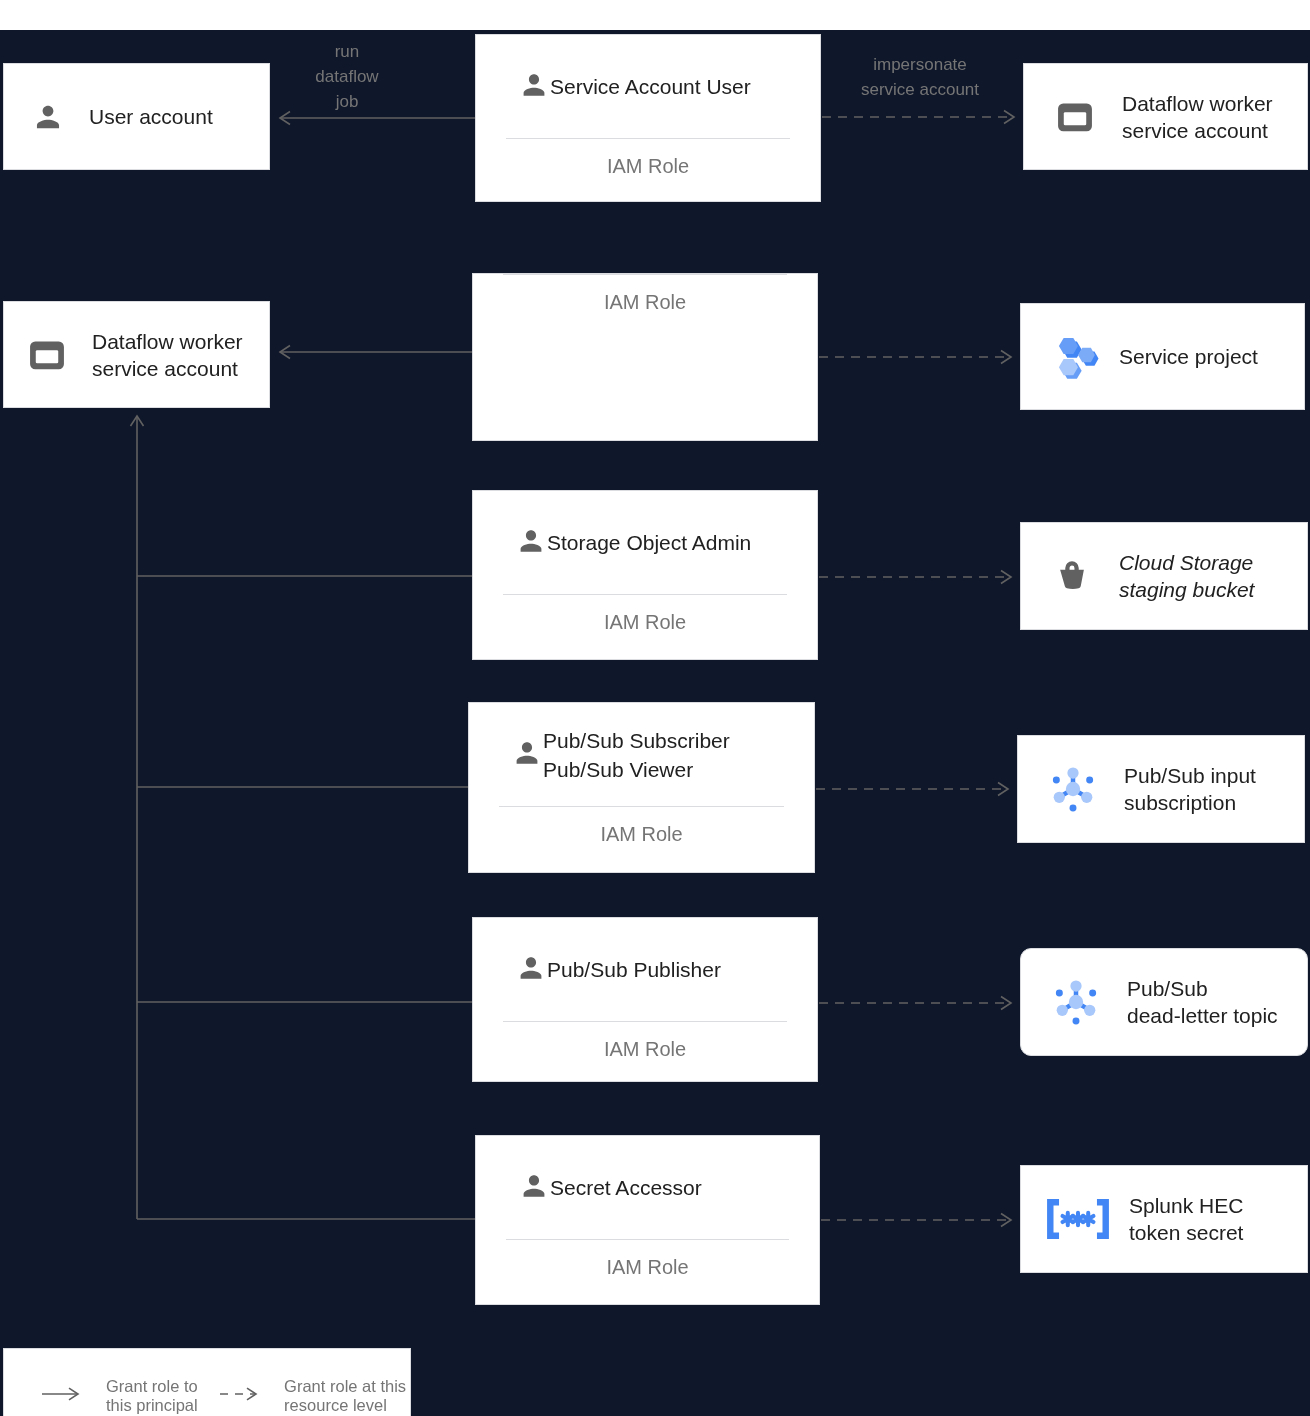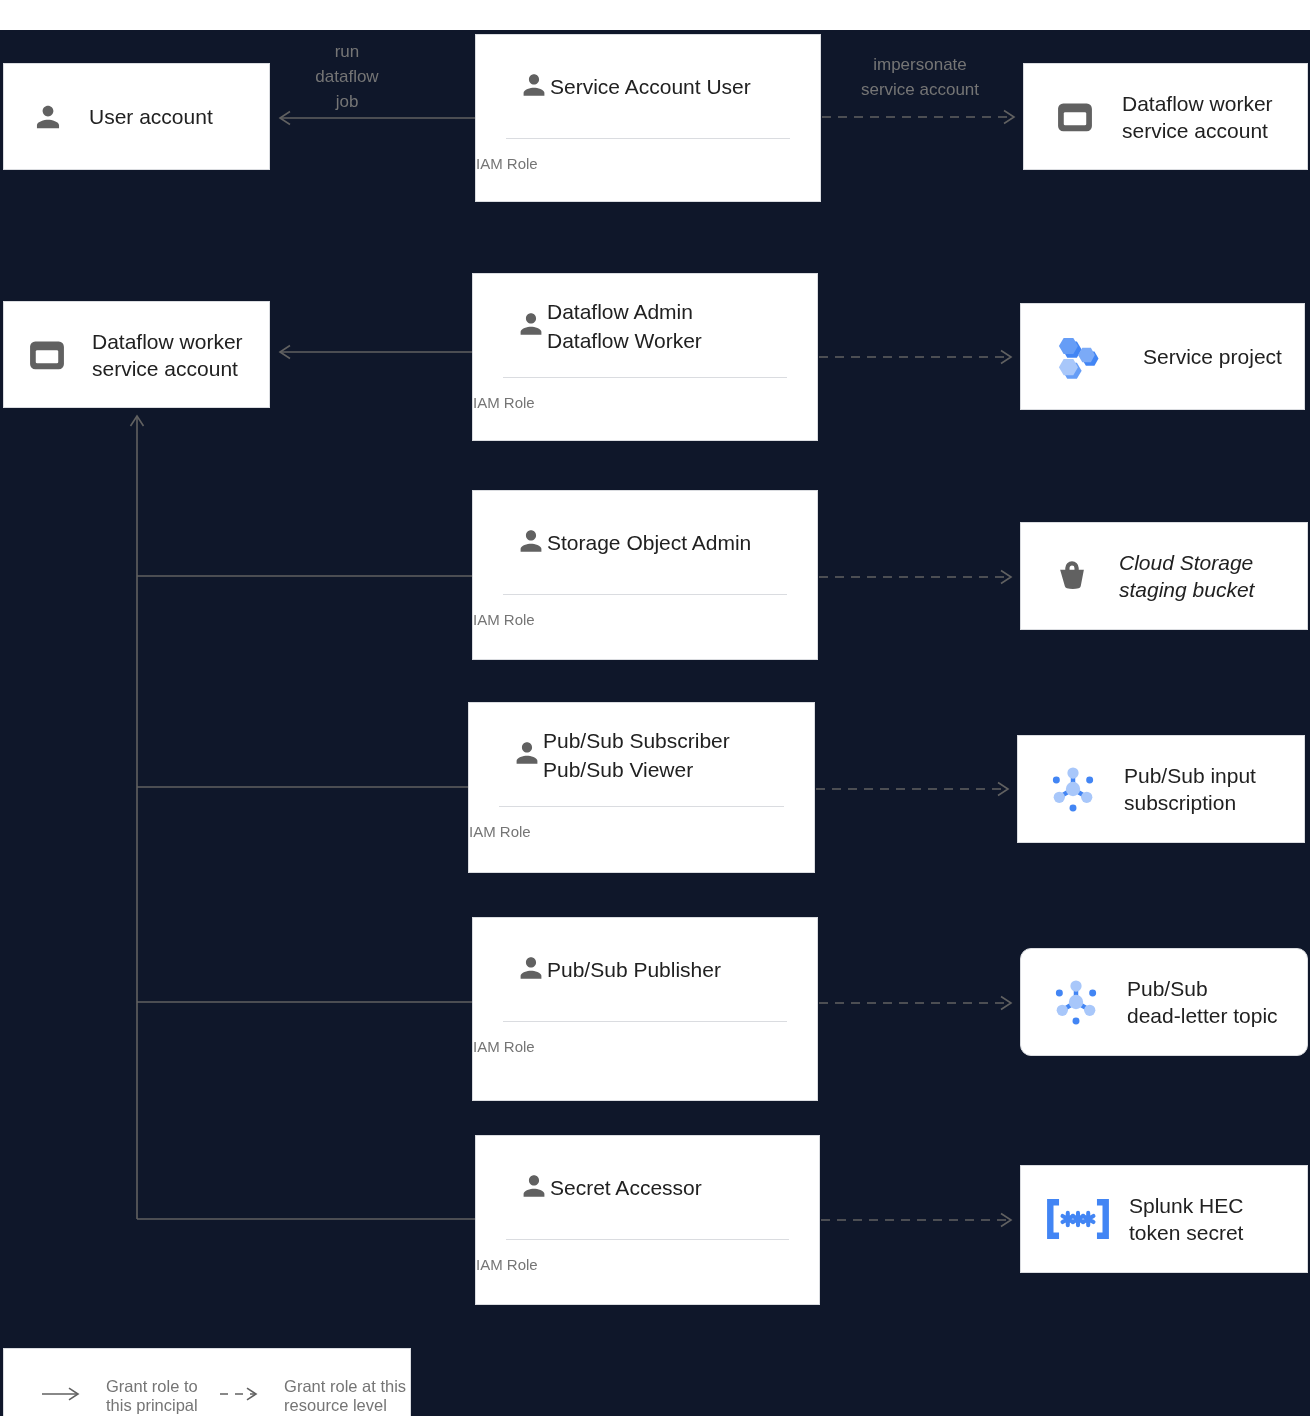--- a/index.html
+++ b/index.html
@@ -22,21 +22,21 @@
   .arrowhead{stroke:var(--line);stroke-width:1.6;fill:none;}
 
   .node{position:absolute;background:#fff;border:1px solid var(--box_border);display:flex;align-items:center;z-index:1;}
   .node .label{font-size:21px;line-height:27px;color:var(--text_primary);white-space:pre-line;}
   .node .icon{flex:0 0 auto;display:flex;align-items:center;justify-content:center;}
 
   .role-box{position:absolute;background:#fff;border:1px solid var(--box_border);z-index:1;}
   .role-top{height:103px;display:flex;align-items:center;padding-left:42px;}
   .role-top .title{font-size:21px;line-height:29px;color:var(--text_primary);white-space:pre-line;}
   .role-divider{border-top:1px solid var(--box_border);margin:0 30px;}
-  .role-sub{text-align:left;color:var(--text_secondary);font-size:15px;margin-top:16px;}
+  .role-sub{text-align:center;color:var(--text_secondary);font-size:20px;margin-top:16px;}
 
   .edge-label{position:absolute;color:var(--text_secondary);font-size:17px;line-height:25px;text-align:center;white-space:pre-line;z-index:1;}
 
   .legend{position:absolute;left:3px;top:1318px;width:408px;height:95px;border:1px solid var(--box_border);background:#fff;display:flex;flex-direction:row;justify-content:center;gap:14px;padding-left:37px;z-index:1;}
   .legend-row{display:flex;align-items:center;gap:19px;}
   .legend-row .legend-text{color:var(--text_secondary);font-size:16.5px;}
 </style>
 </head>
 <body>
 
@@ -113,34 +113,25 @@
       <svg width="42" height="38" viewBox="0 0 24 22">
           <rect x="2.2" y="3.2" width="19.6" height="16" rx="3" fill="#616161"></rect>
           <rect x="5.5" y="8.2" width="13" height="7.6" rx="0.8" fill="#fff"></rect>
         </svg>
     </span>
     <span class="label">Dataflow worker
 service account</span>
   </div>
 
   <div class="role-box" style="left:472px;top:243px;width:346px;height:168px;">
-    <div class="role-top">
-      <span class="icon">
-        <svg width="32" height="32" viewBox="0 0 24 24">
-            <path fill="#616161" d="M12 11.6c2.1 0 3.8-1.7 3.8-3.8S14.1 4 12 4 8.2 5.7 8.2 7.8s1.7 3.8 3.8 3.8zm0 2.4c-2.6 0-7.8 1.3-7.8 3.9V20h15.6v-2.1c0-2.6-5.2-3.9-7.8-3.9z"></path>
-          </svg>
-      </span>
-      <span class="title">Dataflow Admin
-Dataflow Worker</span>
-    </div>
-    <div class="role-divider"></div>
-    <div class="role-sub">IAM Role</div>
-  </div>
-
-  <div class="node" style="left:1020px;top:273px;width:285px;height:107px;padding-left:28px;gap:40px;">
+    <div class="role-divider"></div>
+    <div class="role-sub">IAM Role</div>
+  </div>
+
+  <div class="node" style="left:1020px;top:273px;width:285px;height:107px;padding-left:28px;gap:16px;">
     <span class="icon">
       <svg width="54" height="54" viewBox="0 0 24 24">
         <g>
           <polygon points="13.7,7.9 11.6,11.5 7.3,11.5 5.2,7.9 7.3,4.3 11.6,4.3" fill="#4285f4" transform="translate(0.8,0.8)"></polygon>
           <polygon points="12.9,7.1 10.8,10.7 6.5,10.7 4.4,7.1 6.5,3.5 10.8,3.5" fill="#669df6"></polygon>
           <polygon points="21.2,11.9 19.4,15.1 15.6,15.1 13.7,11.9 15.6,8.7 19.4,8.7" fill="#4285f4" transform="translate(0.8,0.8)"></polygon>
           <polygon points="20.4,11.1 18.6,14.3 14.8,14.3 12.9,11.1 14.8,7.9 18.6,7.9" fill="#7baaf7"></polygon>
           <polygon points="13.7,17.3 11.6,20.9 7.3,20.9 5.2,17.3 7.3,13.7 11.6,13.7" fill="#669df6" transform="translate(0.8,0.8)"></polygon>
           <polygon points="12.9,16.5 10.8,20.1 6.5,20.1 4.4,16.5 6.5,12.9 10.8,12.9" fill="#a8c7fa"></polygon>
         </g>
@@ -201,21 +192,21 @@
         <circle cx="12" cy="12" r="3.2" fill="#a8c7fa"></circle>
         <circle cx="4.6" cy="8" r="1.55" fill="#4285f4"></circle>
         <circle cx="19.4" cy="8" r="1.55" fill="#4285f4"></circle>
         <circle cx="12" cy="20.4" r="1.55" fill="#4285f4"></circle>
       </svg>
     </span>
     <span class="label">Pub/Sub input
 subscription</span>
   </div>
 
-  <div class="role-box" style="left:472px;top:887px;width:346px;height:184px;">
+  <div class="role-box" style="left:472px;top:887px;width:346px;height:165px;">
     <div class="role-top">
       <span class="icon">
         <svg width="32" height="32" viewBox="0 0 24 24">
             <path fill="#616161" d="M12 11.6c2.1 0 3.8-1.7 3.8-3.8S14.1 4 12 4 8.2 5.7 8.2 7.8s1.7 3.8 3.8 3.8zm0 2.4c-2.6 0-7.8 1.3-7.8 3.9V20h15.6v-2.1c0-2.6-5.2-3.9-7.8-3.9z"></path>
           </svg>
       </span>
       <span class="title">Pub/Sub Publisher</span>
     </div>
     <div class="role-divider"></div>
     <div class="role-sub">IAM Role</div>

